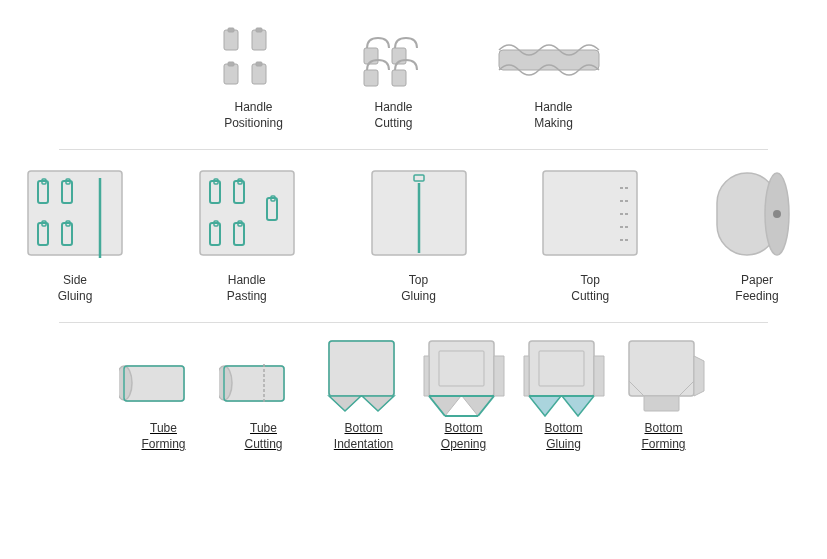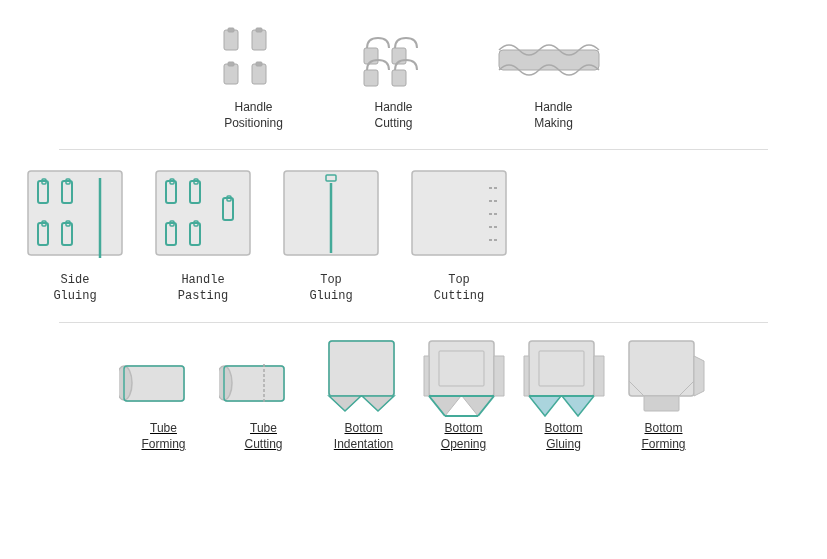--- a/index.html
+++ b/index.html
@@ -110,21 +110,21 @@
         <path d="M5 50 Q15 40 25 50 Q35 60 45 50 Q55 40 65 50 Q75 60 85 50 Q95 40 105 50" fill="none" stroke="#aaa" stroke-width="1.5"></path>
       </svg>
     </div>
     <div class="item-label" style="text-align:center; font-size:12px; color:#333;">Handle<br>Making</div>
   </div>
 
 </div>
 
 <hr class="divider">
 
-<div class="section" style="align-items:flex-end; margin-top:5px; justify-content:flex-start; gap:18px;font-family:Liberation Mono, monospace;">
+<div class="section" style="align-items:flex-end; margin-top:5px; justify-content:space-between; gap:18px;">
 
   <div class="item">
     <div class="icon-area">
       <svg width="110" height="110" viewBox="0 0 110 110">
 
         <rect x="8" y="8" width="94" height="84" rx="3" fill="#e8e8e8" stroke="#bbb" stroke-width="1.5"></rect>
 
         <rect x="18" y="18" width="10" height="22" rx="2" fill="none" stroke="#4a9" stroke-width="2"></rect>
         <rect x="22" y="16" width="4" height="5" rx="1" fill="none" stroke="#4a9" stroke-width="1.5"></rect>
 
@@ -185,20 +185,33 @@
         <line x1="85" y1="25" x2="95" y2="25" stroke="#aaa" stroke-width="2" stroke-dasharray="3,2"></line>
         <line x1="85" y1="38" x2="95" y2="38" stroke="#aaa" stroke-width="2" stroke-dasharray="3,2"></line>
         <line x1="85" y1="51" x2="95" y2="51" stroke="#aaa" stroke-width="2" stroke-dasharray="3,2"></line>
         <line x1="85" y1="64" x2="95" y2="64" stroke="#aaa" stroke-width="2" stroke-dasharray="3,2"></line>
         <line x1="85" y1="77" x2="95" y2="77" stroke="#aaa" stroke-width="2" stroke-dasharray="3,2"></line>
       </svg>
     </div>
     <div class="item-label">Top<br>Cutting</div>
   </div>
 
+  <div class="item">
+    <div class="icon-area">
+      <svg width="100" height="110" viewBox="0 0 100 110">
+
+        <rect x="10" y="10" width="60" height="82" rx="30" fill="#d8d8d8" stroke="#bbb" stroke-width="1.5"></rect>
+
+        <ellipse cx="70" cy="51" rx="12" ry="41" fill="#c8c8c8" stroke="#bbb" stroke-width="1.5"></ellipse>
+
+        <circle cx="70" cy="51" r="4" fill="#888"></circle>
+      </svg>
+    </div>
+    <div class="item-label">Paper<br>Feeding</div>
+  </div>
 
 </div>
 
 <hr class="divider">
 
 <div class="section" style="margin-top:5px; justify-content:center; gap:10px;text-decoration:underline;">
 
   <div class="item">
     <div class="icon-area">
       <svg width="90" height="75" viewBox="0 0 90 75">

